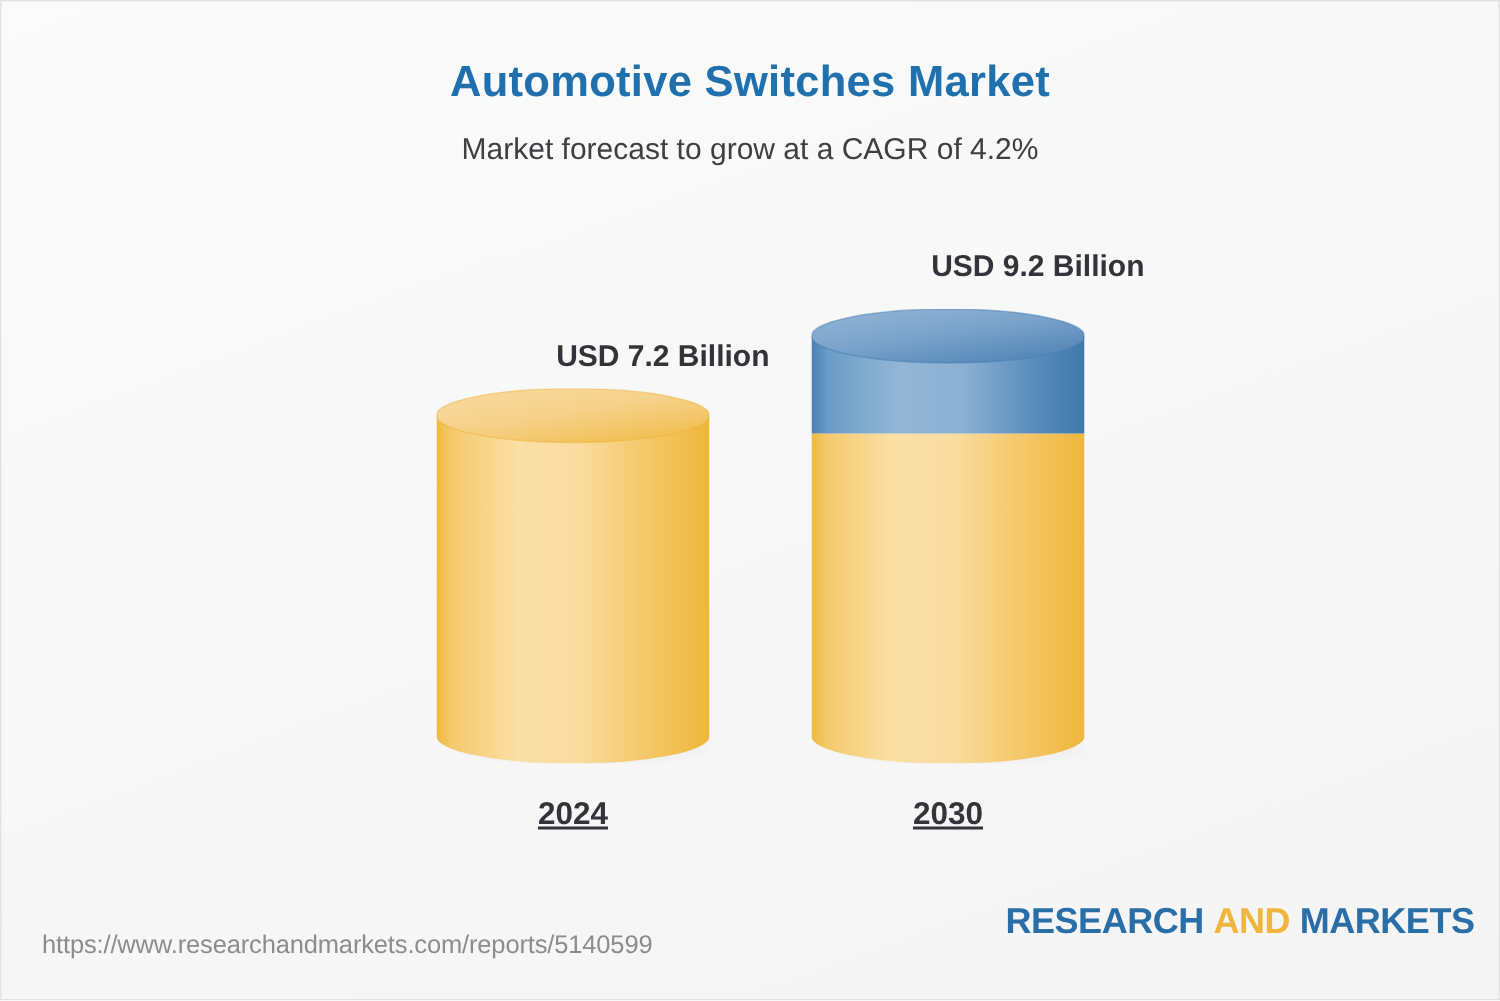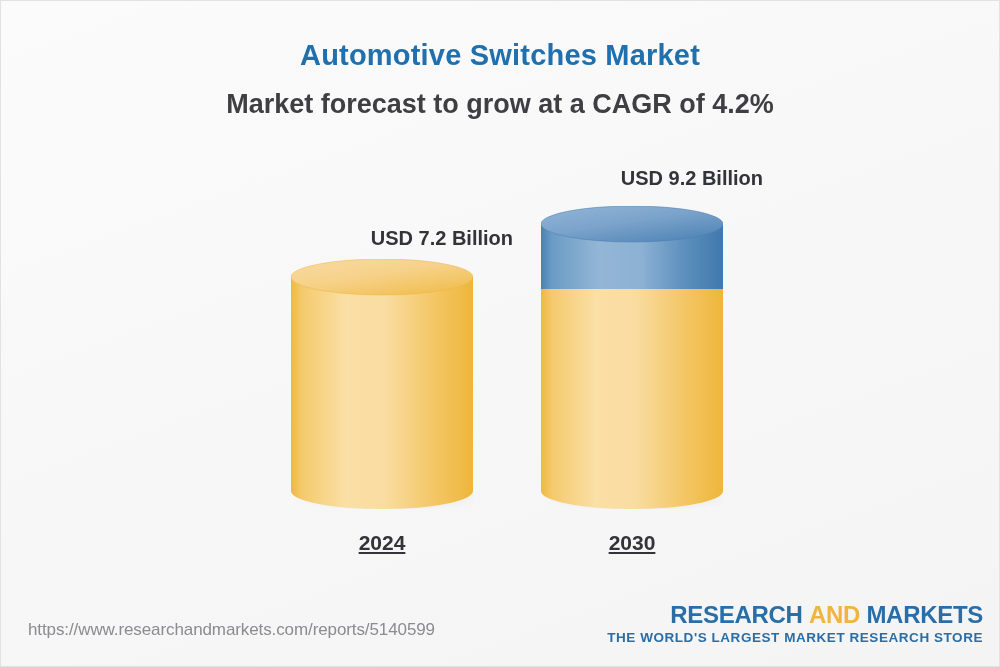--- a/index.html
+++ b/index.html
@@ -31,22 +31,22 @@
     font-weight: bold;
     color: #2070ae;
     letter-spacing: 0.2px;
   }
   .chart-subtitle {
     position: absolute;
     left: 0;
     right: 0;
     top: 88px;
     text-align: center;
-    font-size: 27px;
-    font-weight: bold;
+    font-size: 20px;
+    font-weight: normal;
     color: #3e3e43;
   }
 
   
   .plot {
     position: absolute;
     left: 0;
     top: 0;
     width: 1000px;
     height: 600px;
@@ -230,17 +230,16 @@
 
   </div>
 
   <div class="footer">
     <div class="source-url">https://www.researchandmarkets.com/reports/5140599</div>
 
     <div class="logo">
       <div class="logo-main">
         <span class="blue">RESEARCH</span><span>&nbsp;</span><span class="gold">AND</span><span>&nbsp;</span><span class="blue">MARKETS</span>
       </div>
-      <div class="logo-tag">THE WORLD'S LARGEST MARKET RESEARCH STORE</div>
     </div>
   </div>
 
 </div>
 
 </body></html>

